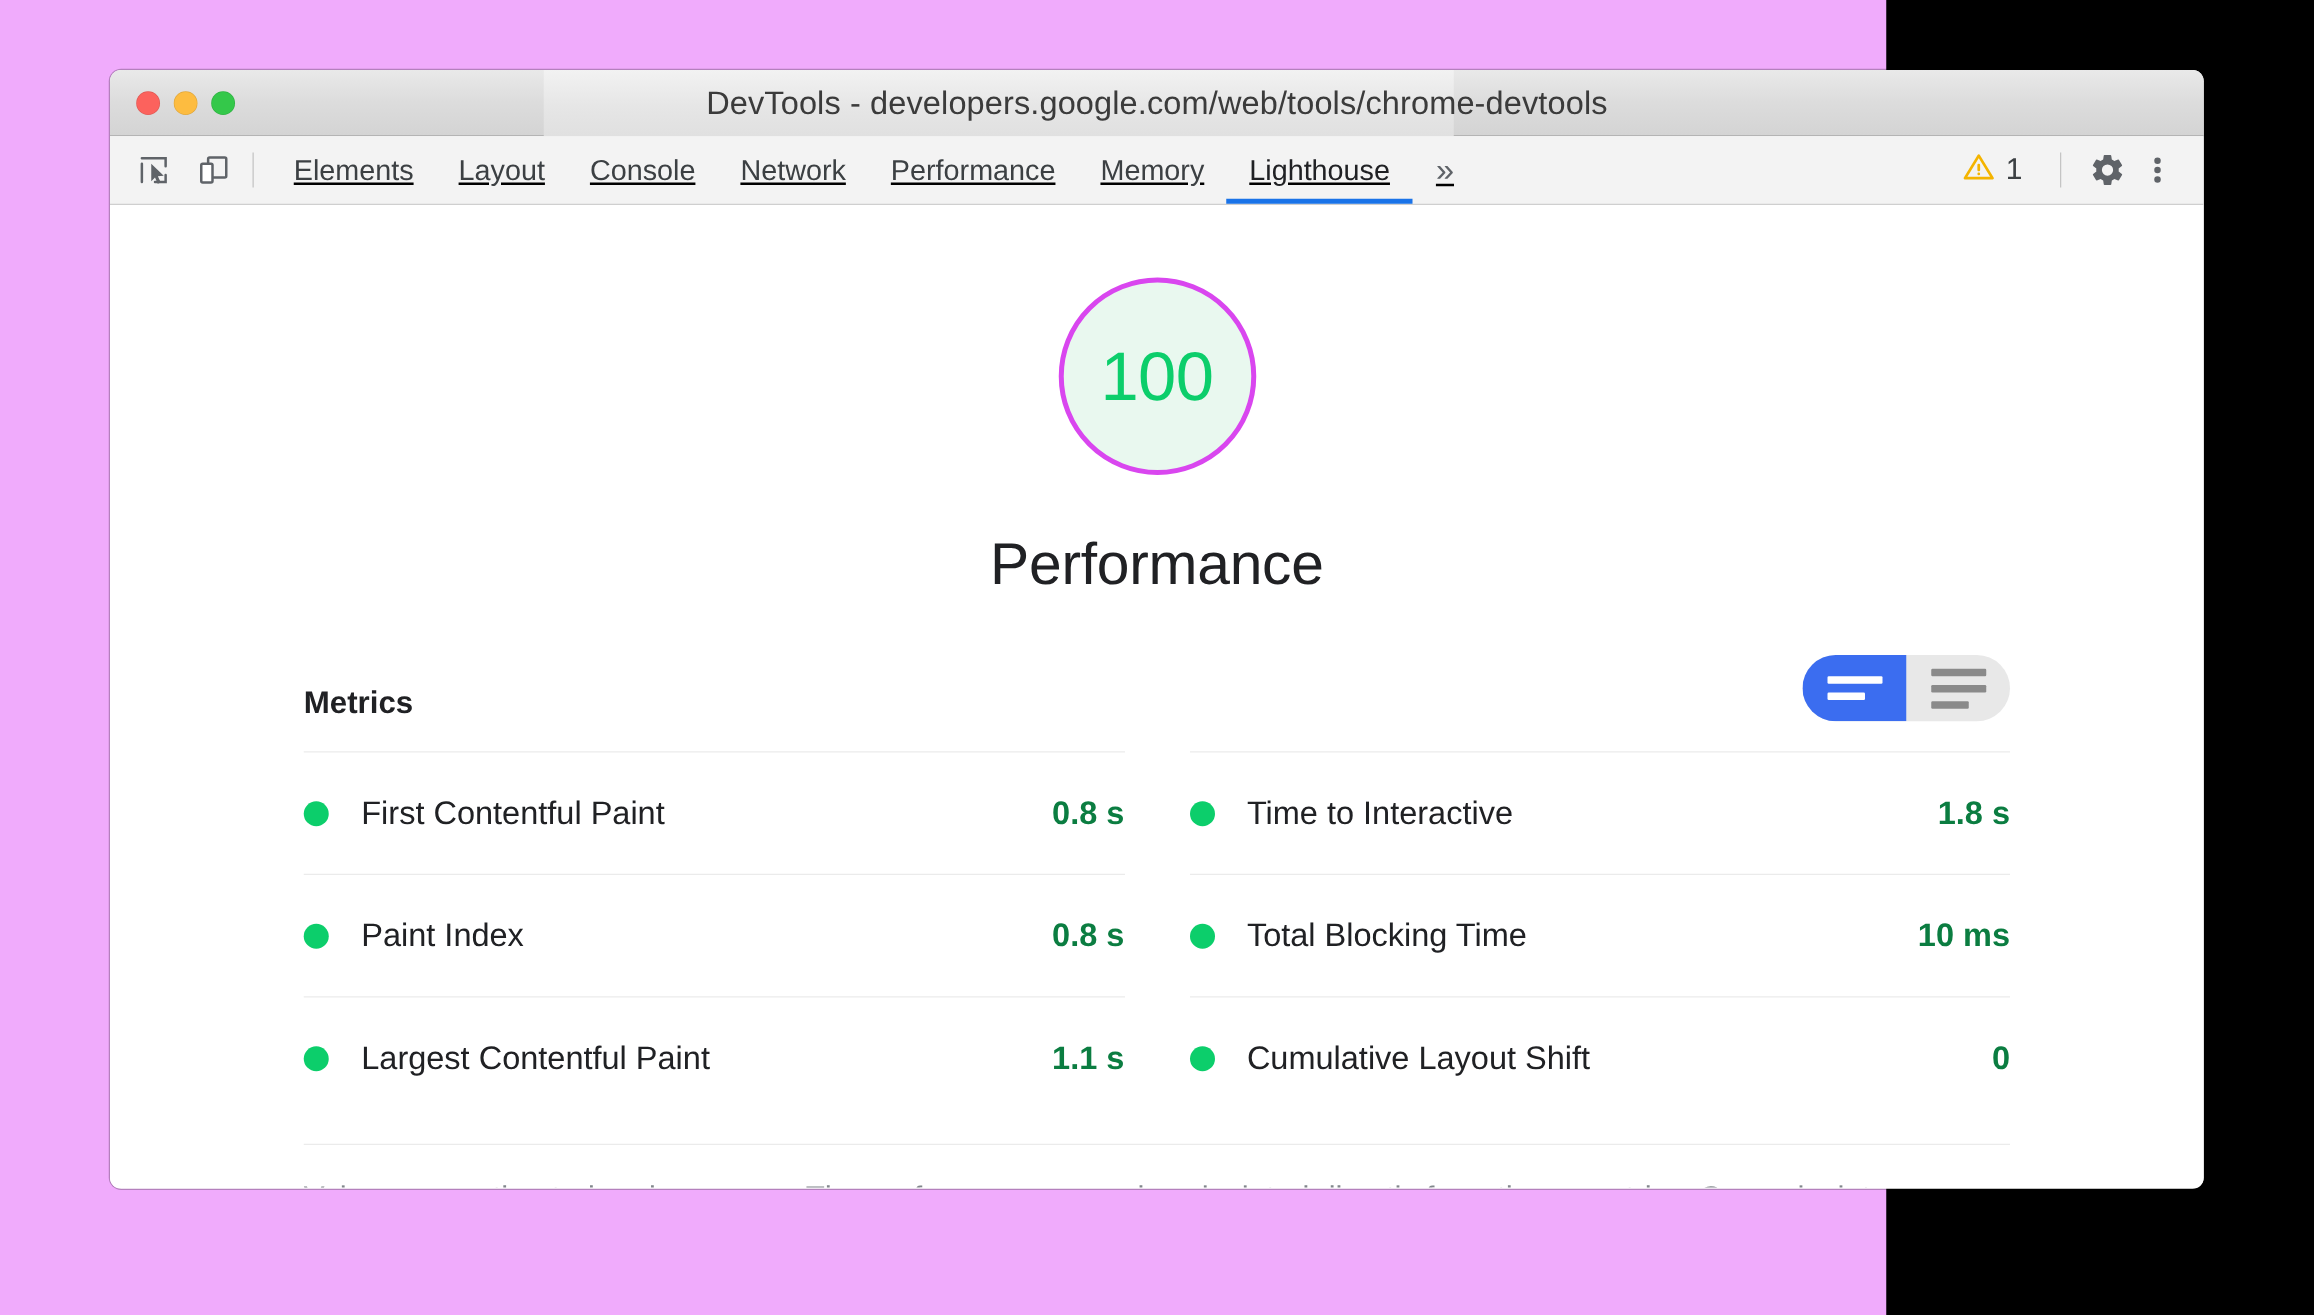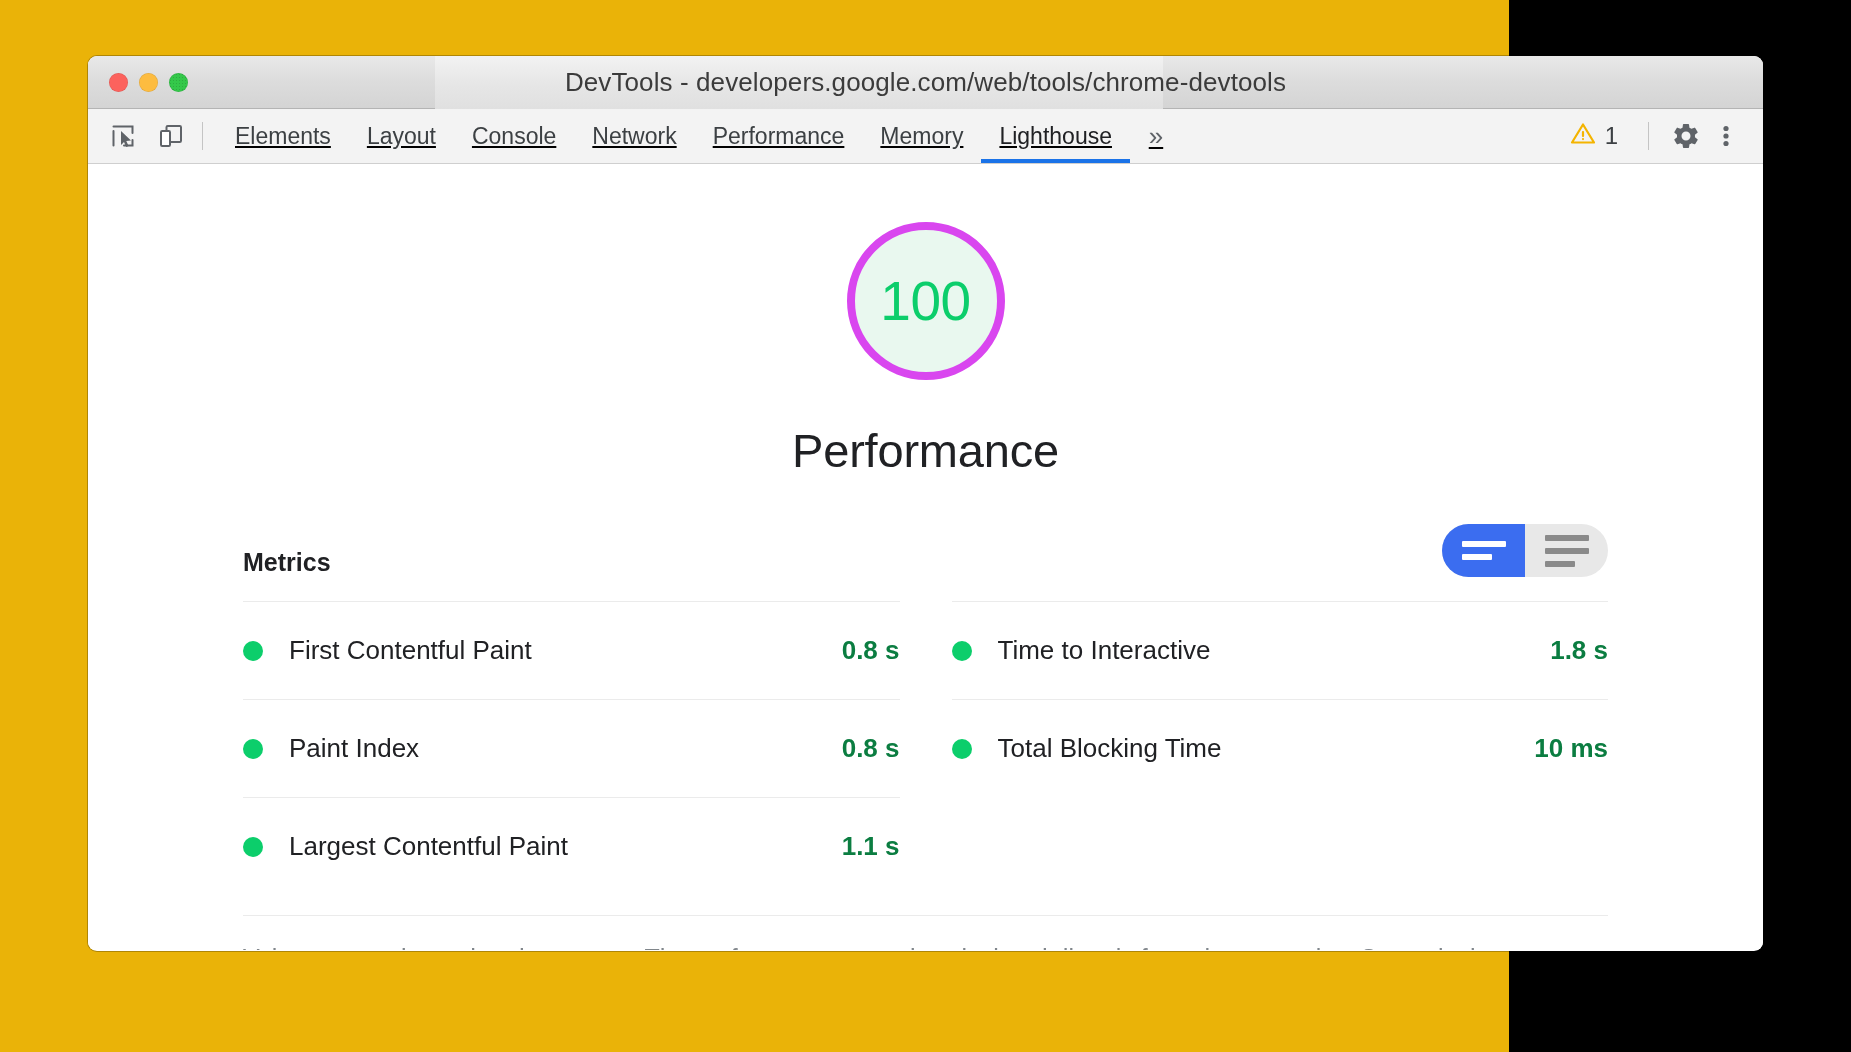--- a/index.html
+++ b/index.html
@@ -5,21 +5,21 @@
   * { box-sizing: border-box; margin: 0; padding: 0; }
   html, body {
     width: 1851px; height: 1052px;
     background: #000000;
     font-family: "Liberation Sans", sans-serif;
     overflow: hidden;
   }
   #root {
     position: relative;
     width: 1509px; height: 1052px;
-    background: #eab308;
+    background: #f0abfc;
   }
   
   .window {
     position: absolute;
     left: 88px; top: 56px;
     width: 1675px; height: 895px;
     background: #ffffff;
     border-radius: 9px;
     overflow: hidden;
     box-shadow: 0 0 0 1px rgba(0,0,0,0.25);
@@ -119,21 +119,21 @@
     background: #ffffff;
     overflow: hidden;
   }
   .gauge-wrap {
     padding-top: 58px;
     display: flex; flex-direction: column; align-items: center;
   }
   .gauge {
     width: 158px; height: 158px; border-radius: 50%;
     background: #e9f8ef;
-    border: 8px solid #d946ef;
+    border: 4px solid #d946ef;
     display: flex; align-items: center; justify-content: center;
   }
   .gauge-score {
     font-size: 55px; color: #0cce6b; line-height: 1;
     letter-spacing: -0.5px;
   }
   .category-title {
     margin-top: 43px;
     font-size: 47px; color: #202124; font-weight: normal;
     letter-spacing: -0.2px;
@@ -327,19 +327,24 @@
         <div class="metric-row">
           <span class="metric-dot"></span>
           <span class="metric-label">Total Blocking Time</span>
           <span class="metric-value">10 ms</span>
         </div>
         <div class="metric-row">
           <span class="metric-dot"></span>
           <span class="metric-label">Largest Contentful Paint</span>
           <span class="metric-value">1.1 s</span>
         </div>
+        <div class="metric-row">
+          <span class="metric-dot"></span>
+          <span class="metric-label">Cumulative Layout Shift</span>
+          <span class="metric-value">0</span>
+        </div>
       </div>
 
       <div class="footnote"><span>Values are estimated and may vary. The </span><a>performance score is calculated</a><span> directly from these metrics. </span><a>See calculator.</a></div>
 
     </div>
   </div>
 </div>
 
 </body></html>

